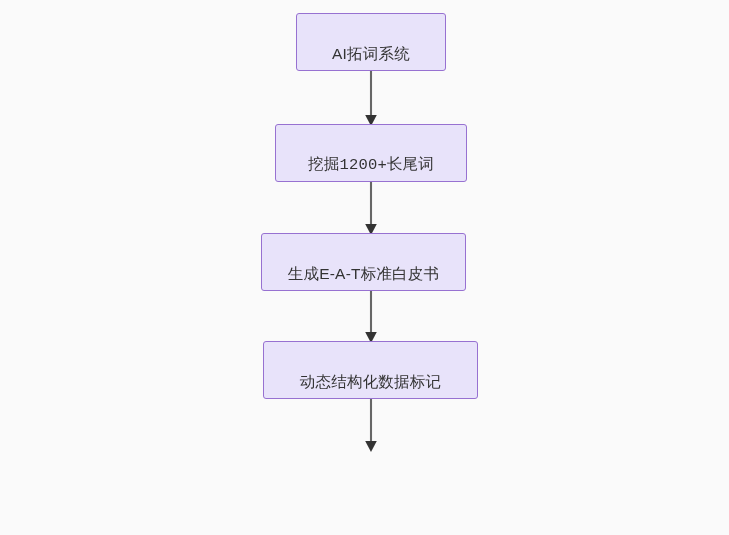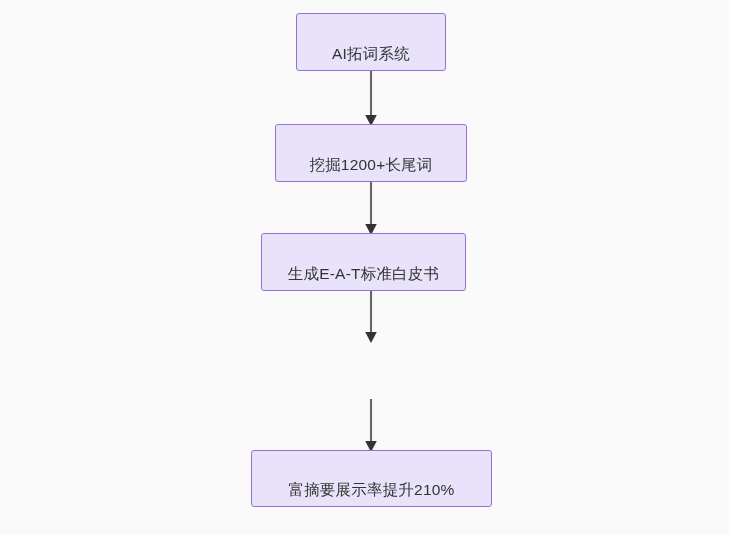--- a/index.html
+++ b/index.html
@@ -80,26 +80,26 @@
     <svg width="32" height="58" viewBox="0 0 32 58" xmlns="http://www.w3.org/2000/svg">
       <line x1="16" y1="3" x2="16" y2="47" stroke="#666666" stroke-width="2.1"></line>
       <polygon points="16,56 10.2,45 21.8,45" fill="#333333"></polygon>
     </svg>
   </div>
 
   <div class="node" style="left:296px; top:13px; width:150px; height:58px;">
     <span class="node-label">AI拓词系统</span>
   </div>
 
-  <div class="node" style="left:275px; top:124px; width:192px; height:58px;">
+  <div class="node" style="left:275px; top:124px; width:192px; height:58px;font-family:Liberation Mono, monospace;">
     <span class="node-label">挖掘1200+长尾词</span>
   </div>
 
   <div class="node" style="left:261px; top:233px; width:205px; height:58px;">
     <span class="node-label">生成E-A-T标准白皮书</span>
   </div>
 
+  <div class="node" style="left:263px; top:341px; width:215px; height:58px;">
+    <span class="node-label">动态结构化数据标记</span>
+  </div>
 
-  <div class="node" style="left:251px; top:450px; width:241px; height:57px;">
-    <span class="node-label">富摘要展示率提升210%</span>
-  </div>
 
 </div>
 
 </body></html>

